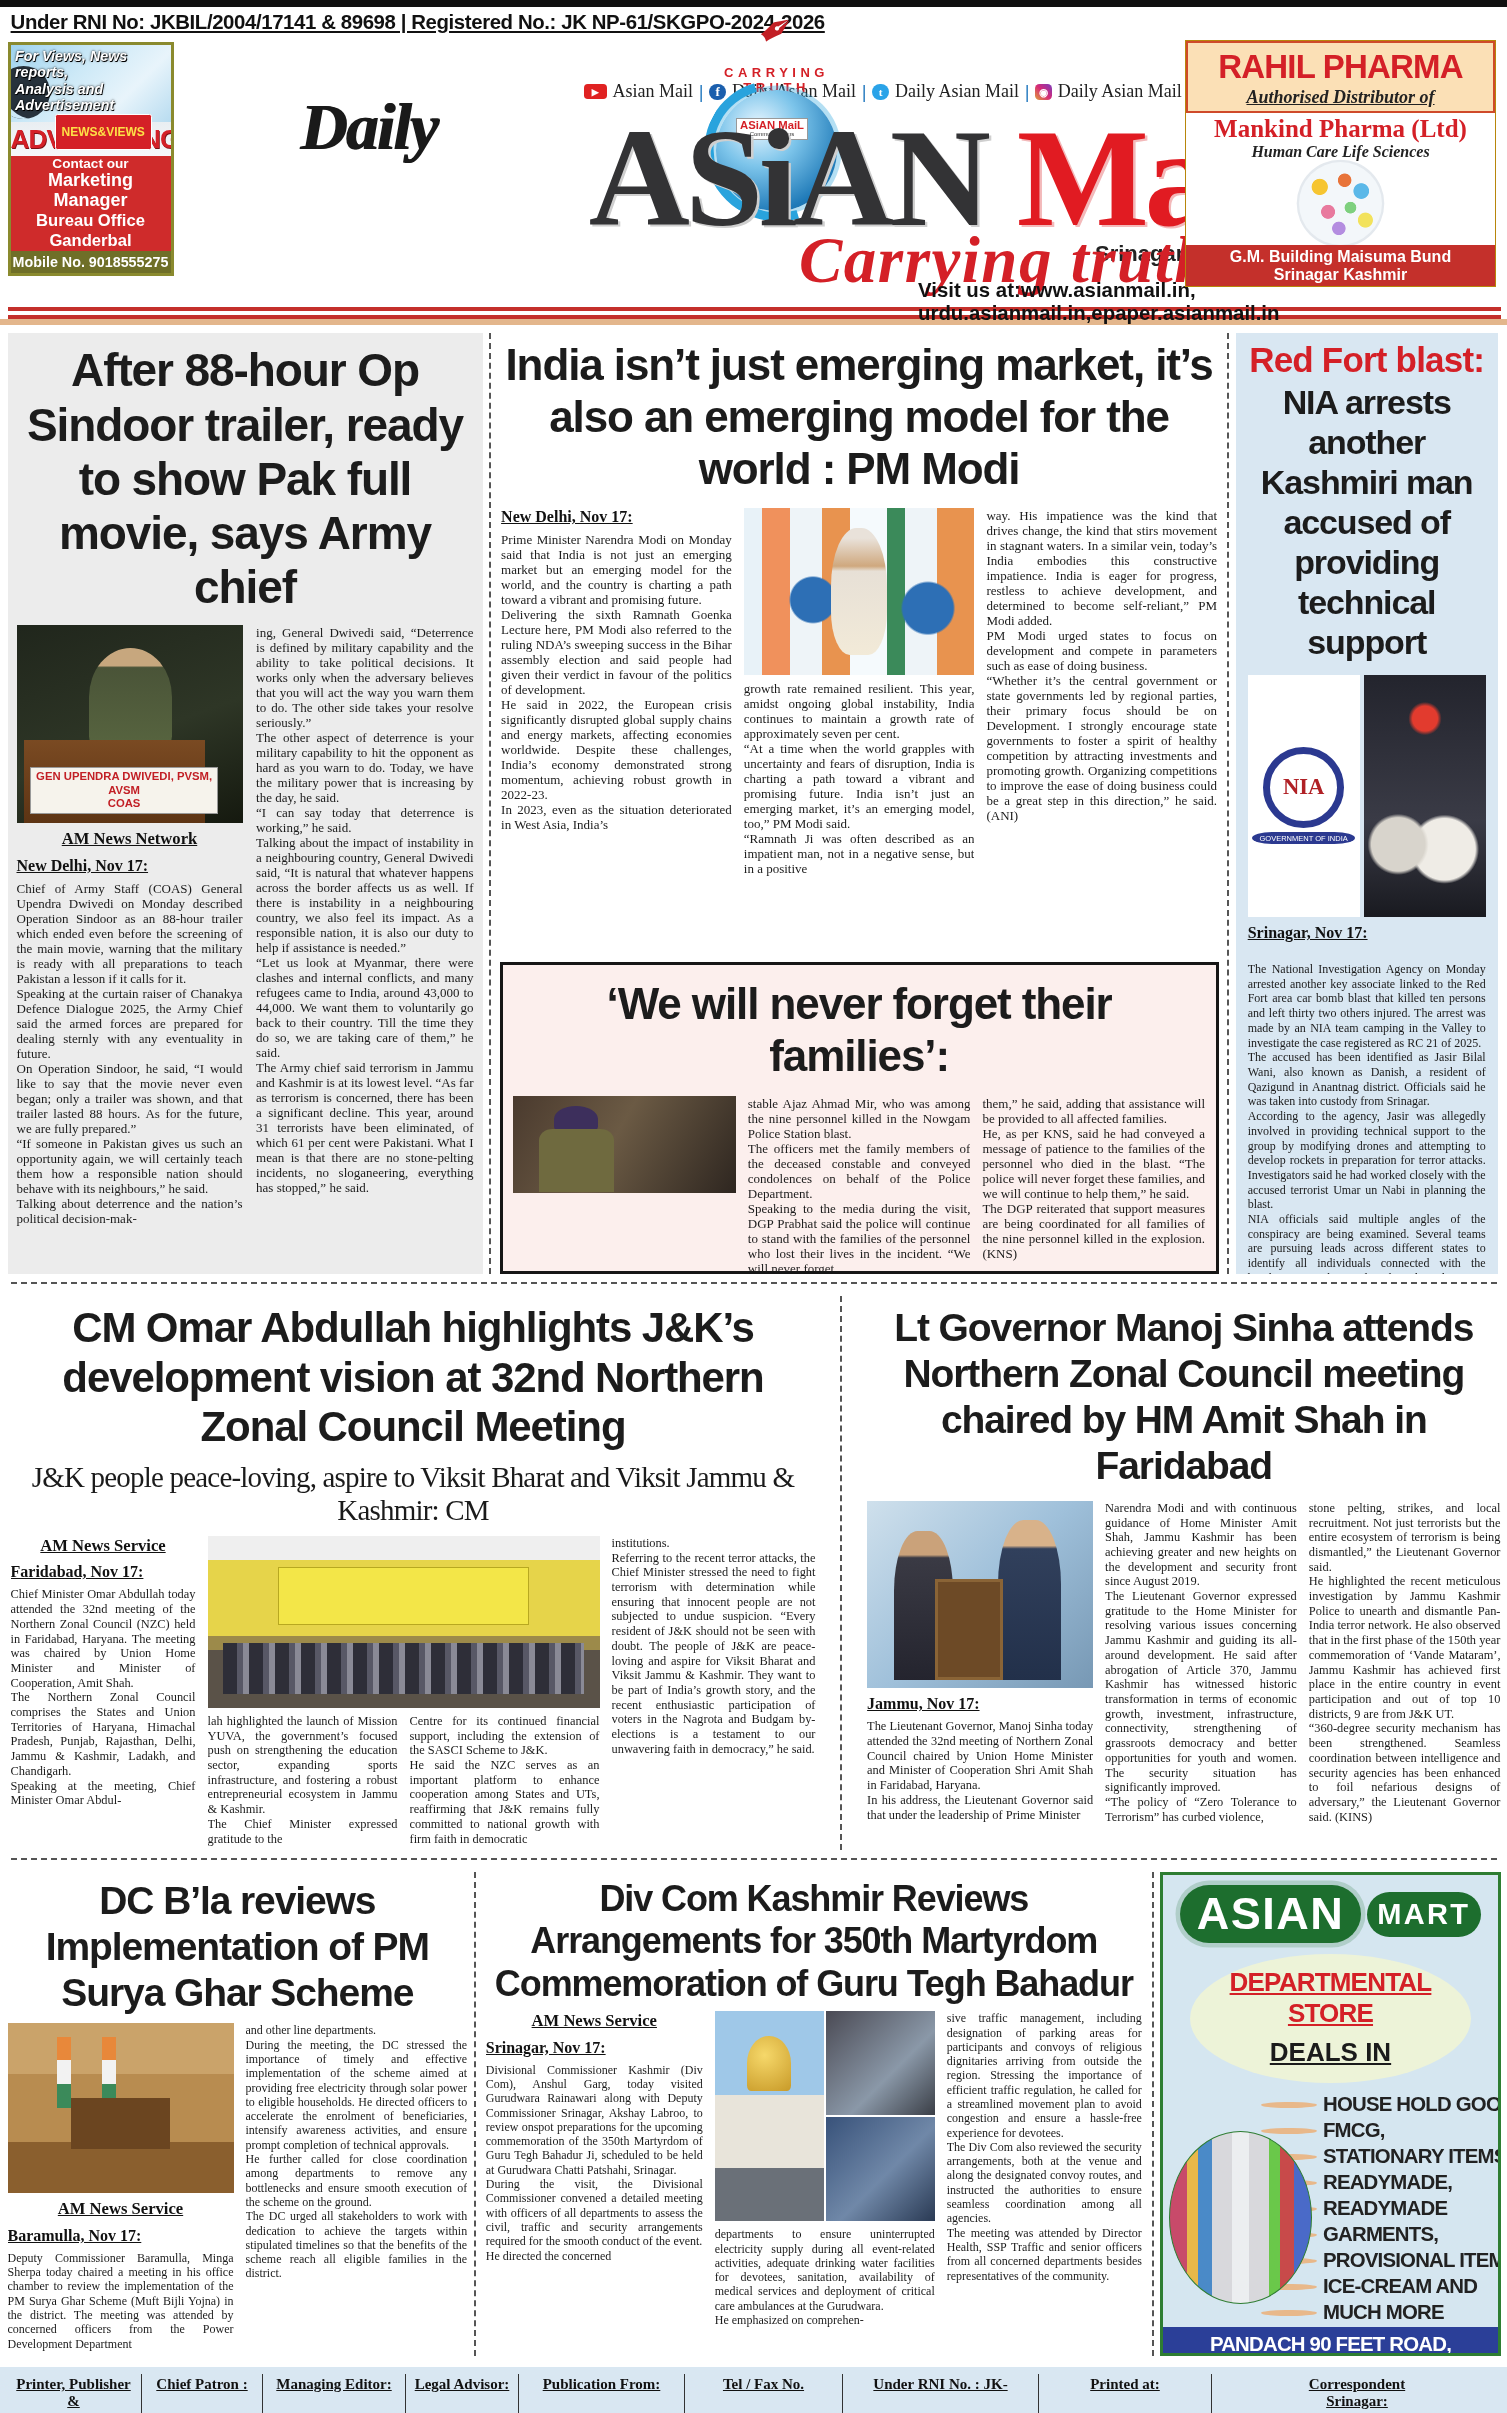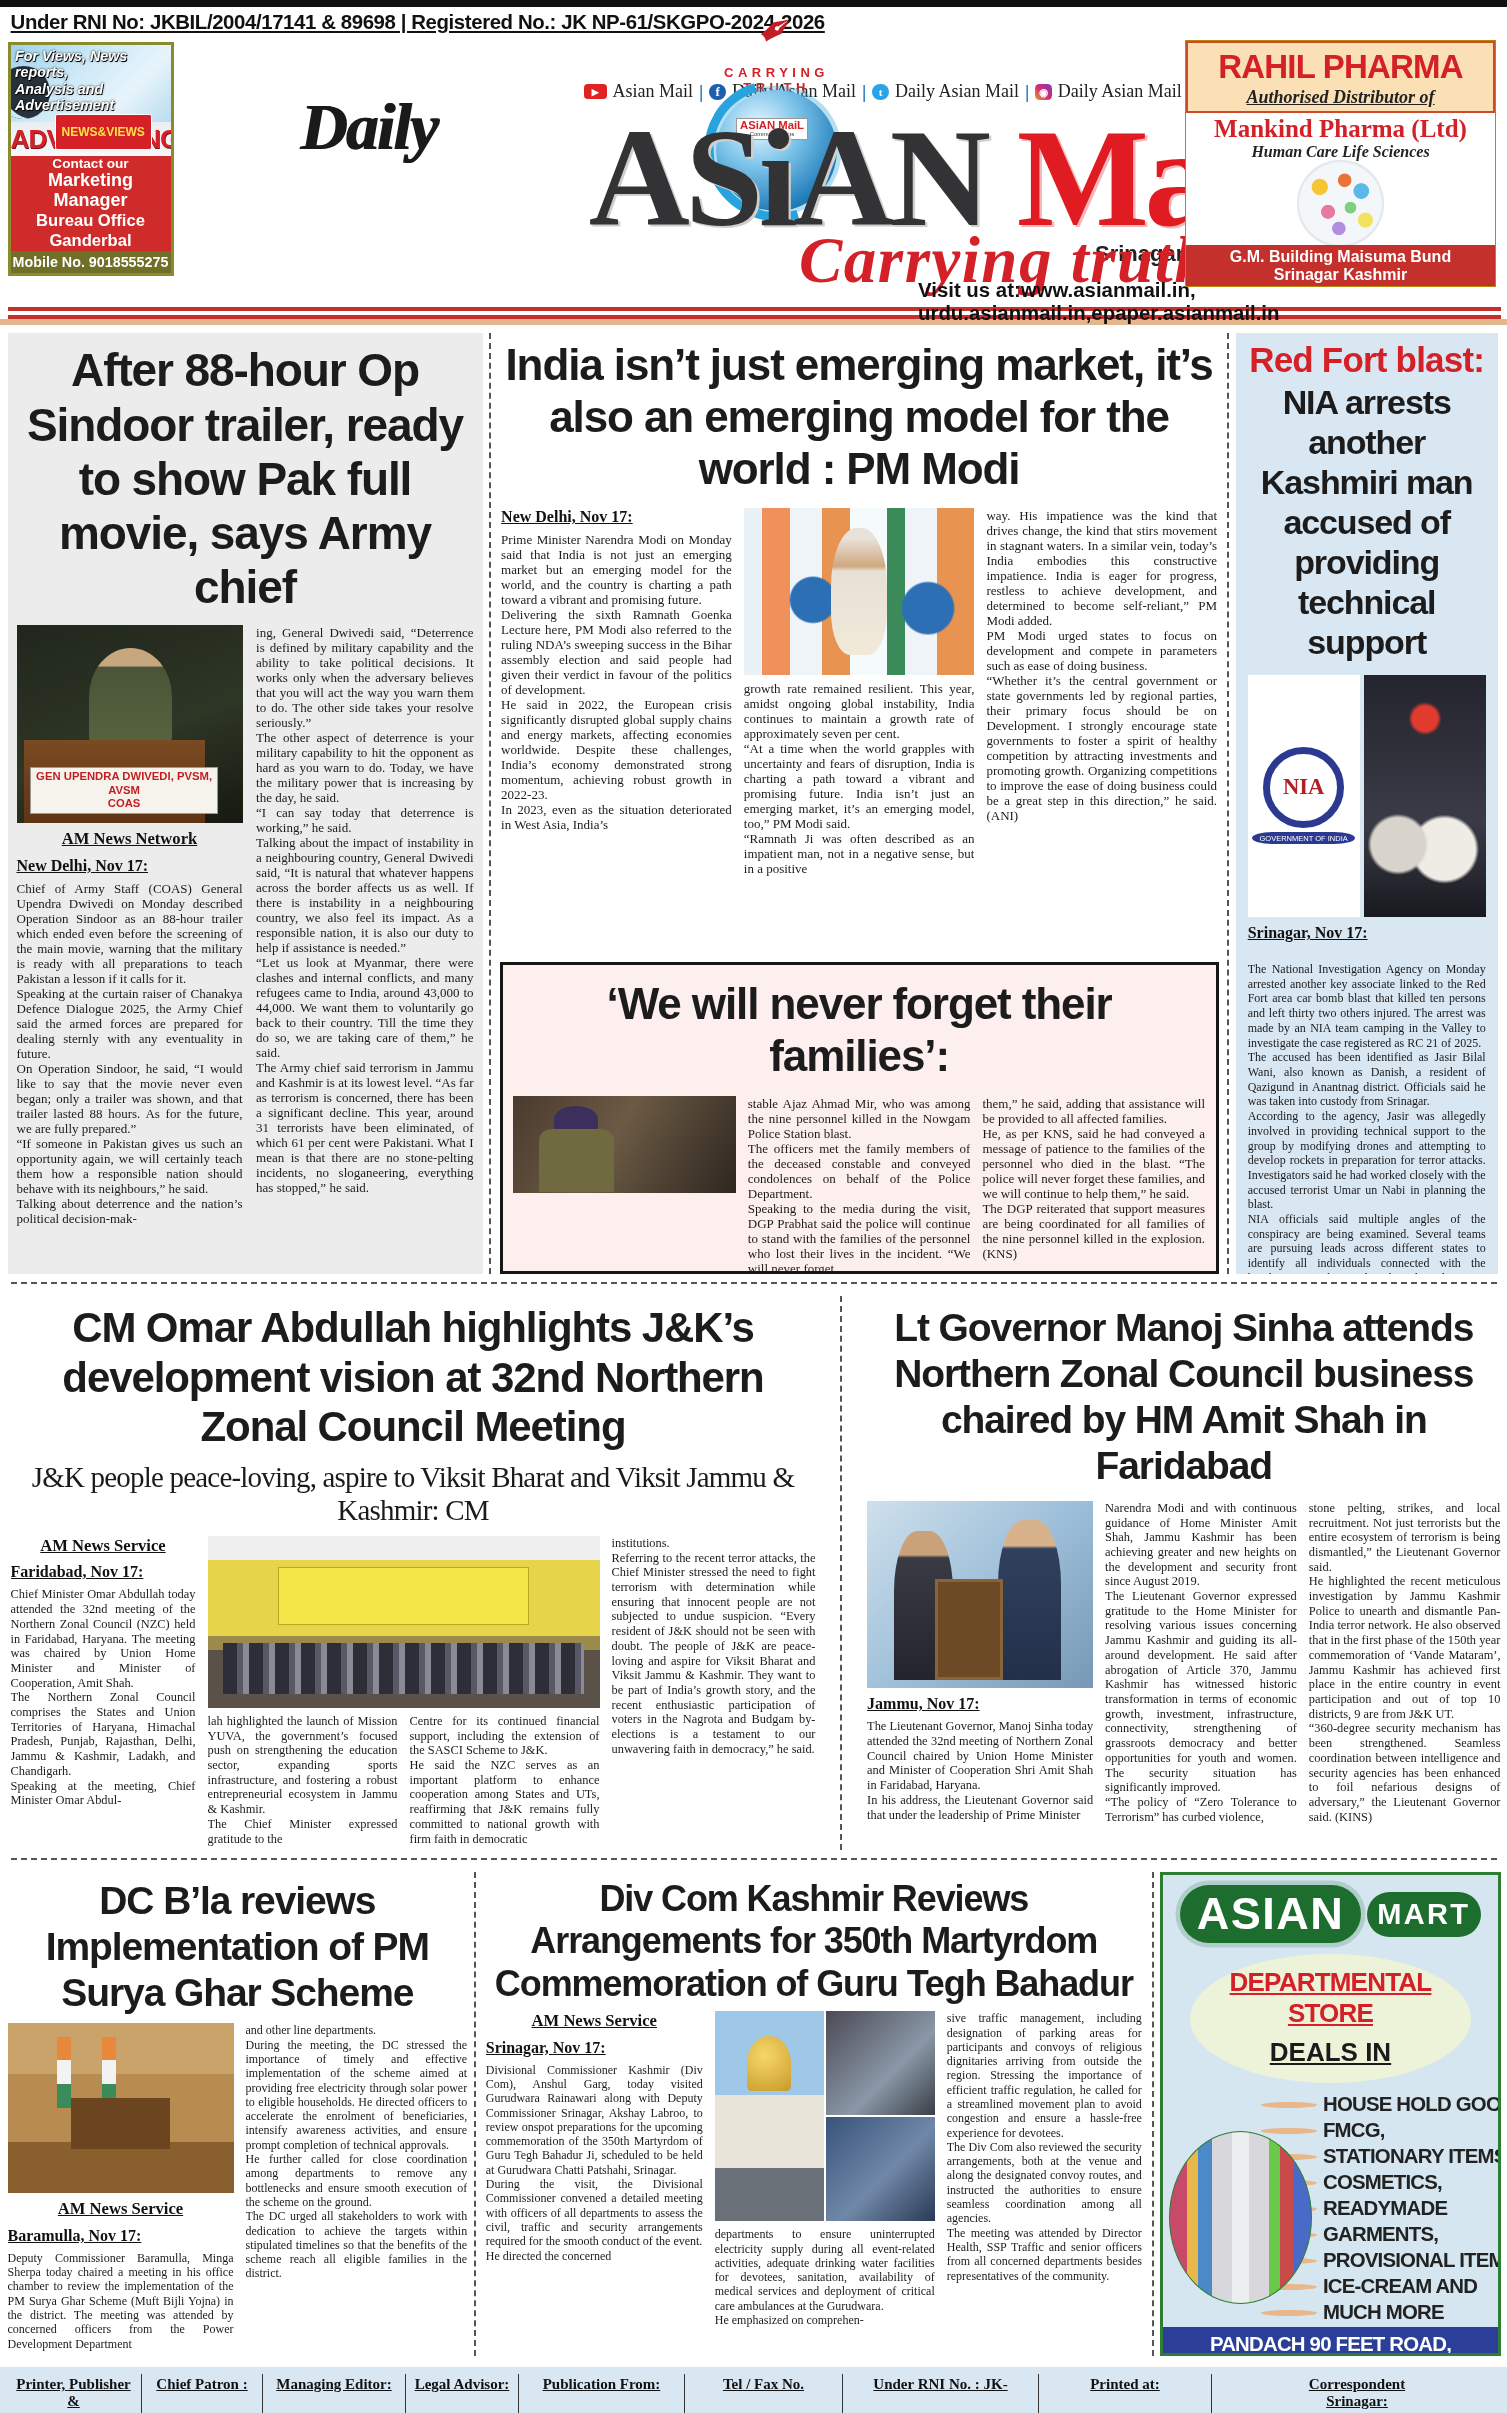--- a/index.html
+++ b/index.html
@@ -423,21 +423,21 @@
         <div class="cm-c4">
             <div class="body-txt">institutions.
 Referring to the recent terror attacks, the Chief Minister stressed the need to fight terrorism with determination while ensuring that innocent people are not subjected to undue suspicion. “Every resident of J&amp;K should not be seen with doubt. The people of J&amp;K are peace-loving and aspire for Viksit Bharat and Viksit Jammu &amp; Kashmir. They want to be part of India’s growth story, and the recent enthusiastic participation of voters in the Nagrota and Budgam by-elections is a testament to our unwavering faith in democracy,” he said.</div>
           </div>
       </div>
     </div>
 
     <div class="vdash"></div>
 
     <div class="lg">
-      <div class="hl">Lt Governor Manoj Sinha attends Northern Zonal Council business chaired by HM Amit Shah in Faridabad</div>
+      <div class="hl">Lt Governor Manoj Sinha attends Northern Zonal Council meeting chaired by HM Amit Shah in Faridabad</div>
       <div class="lg-body">
         <div class="lg-c1">
           <div class="photo ph-lg">
             <div class="fig1"></div>
             <div class="fig2"></div>
             <div class="frame"></div>
           </div>
           <div class="dateline">Jammu, Nov 17:</div>
           <div class="body-txt">The Lieutenant Governor, Manoj Sinha today attended the 32nd meeting of Northern Zonal Council chaired by Union Home Minister and Minister of Cooperation Shri Amit Shah in Faridabad, Haryana.
 In his address, the Lieutenant Governor said that under the leadership of Prime Minister</div>
@@ -534,21 +534,21 @@
           <div class="mi">
               <span class="dash"></span>
               <span class="txt">FMCG,</span>
             </div>
           <div class="mi">
               <span class="dash"></span>
               <span class="txt">STATIONARY ITEMS,</span>
             </div>
           <div class="mi">
               <span class="dash"></span>
-              <span class="txt">COSMETICS,</span>
+              <span class="txt">READYMADE,</span>
             </div>
           <div class="mi">
               <span class="dash"></span>
               <span class="txt">READYMADE</span>
             </div>
           <div class="mi">
               <span class="dash"></span>
               <span class="txt">GARMENTS,</span>
             </div>
           <div class="mi">

